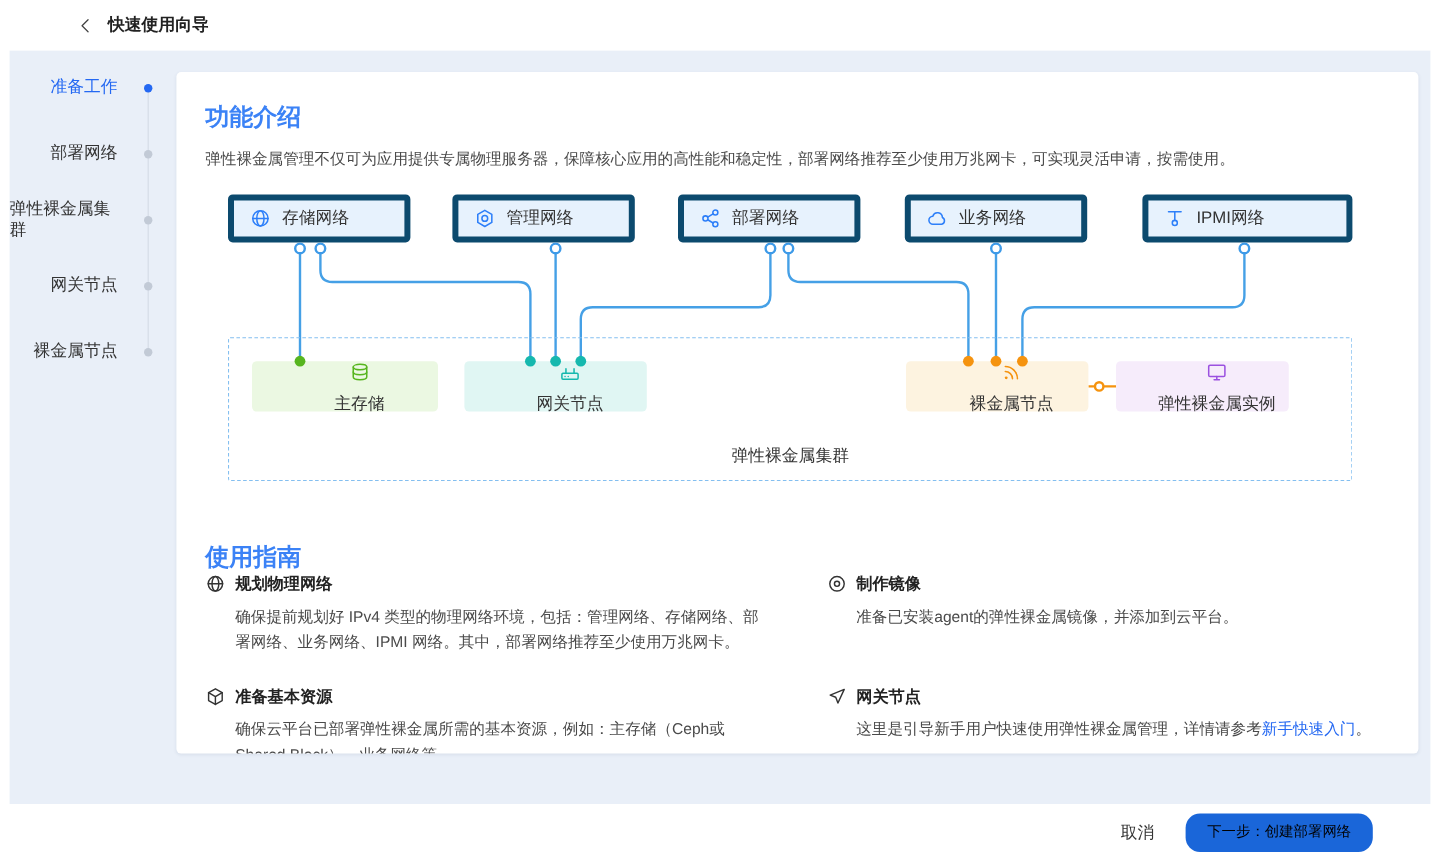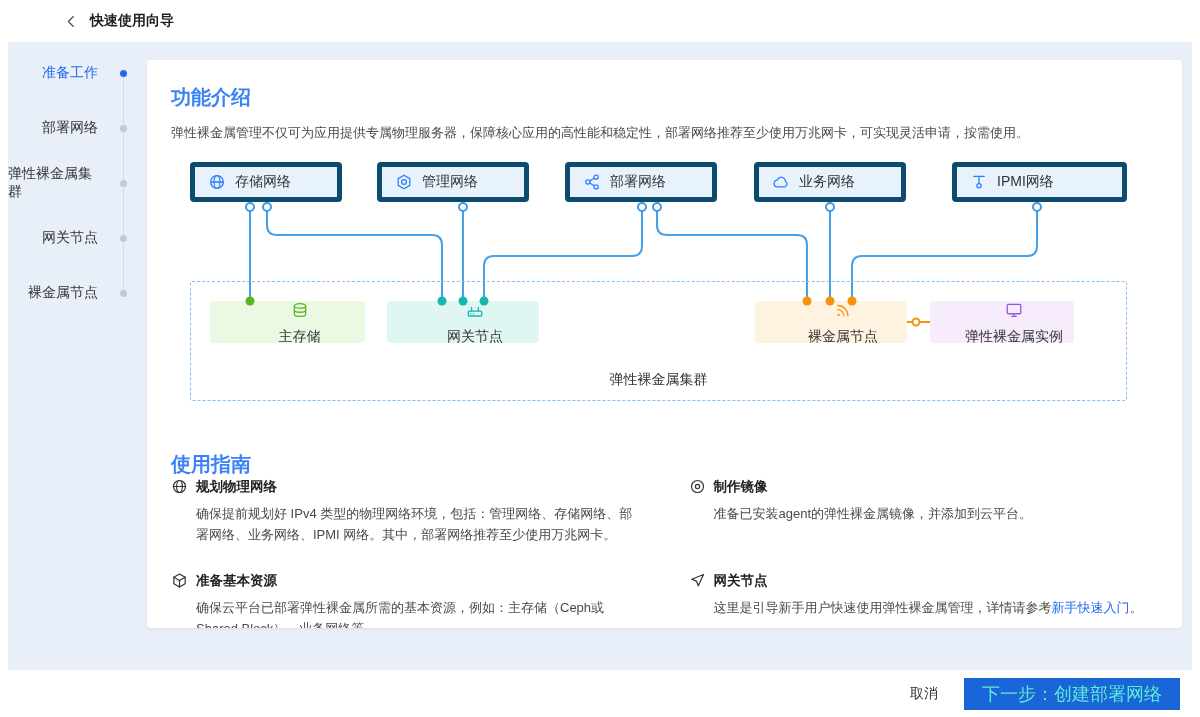--- a/index.html
+++ b/index.html
@@ -54,23 +54,23 @@
 
   
   .guide-title { margin-top:44px; }
   .guide-grid { display:grid; grid-template-columns:1fr 1fr; column-gap:48px; row-gap:26px; }
   .guide-head { display:flex; align-items:center; gap:8px; font-size:13.5px; font-weight:bold; color:#222; }
   .guide-head .icon { width:17px; height:17px; color:#333; }
   .guide-body { margin:7px 0 0 25px; font-size:13px; color:#4a4a4a; line-height:1.65; }
   .guide-link { color:#2468f2; text-decoration:none; cursor:pointer; }
 
   
-  .footbar { position:absolute; bottom:0; left:0; right:0; height:47px; background:#fff; display:flex; align-items:center; justify-content:flex-end; gap:26px; padding-right:20px; z-index:5; }
+  .footbar { position:absolute; bottom:0; left:0; right:0; height:47px; background:#fff; display:flex; align-items:center; justify-content:flex-end; gap:26px; padding-right:56px; z-index:5; }
   .btn-cancel { background:none; border:none; font-size:14px; color:#333; cursor:pointer; font-family:inherit; }
-  .btn-next { background:#1a66d9; color:#5eead4; border:none; height:32px; padding:0 18px; font-size:18px; border-radius:0; cursor:pointer; font-family:inherit; }
+  .btn-next { background:#1a66d9; color:#000000; border:none; height:32px; padding:0 18px; font-size:12px; border-radius:12px; cursor:pointer; font-family:inherit; }
 </style>
 </head>
 <body>
 
 <svg width="0" height="0" style="position:absolute" aria-hidden="true">
   <defs>
     <g id="i-globe">
         <circle cx="12" cy="12" r="8.5"></circle>
         <path d="M3.5 12h17"></path>
         <ellipse cx="12" cy="12" rx="4" ry="8.5"></ellipse>

